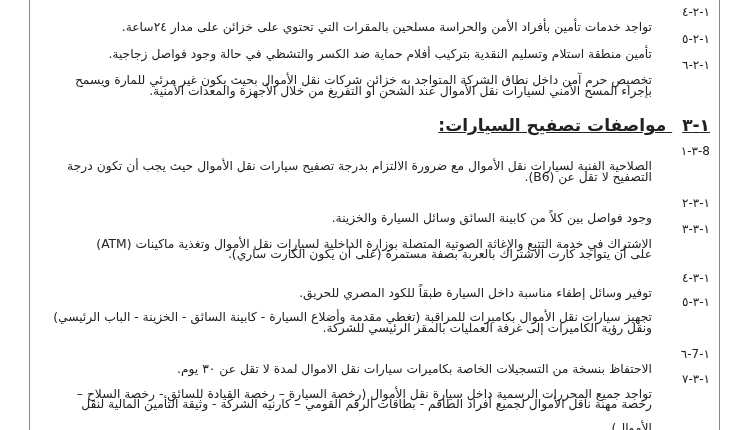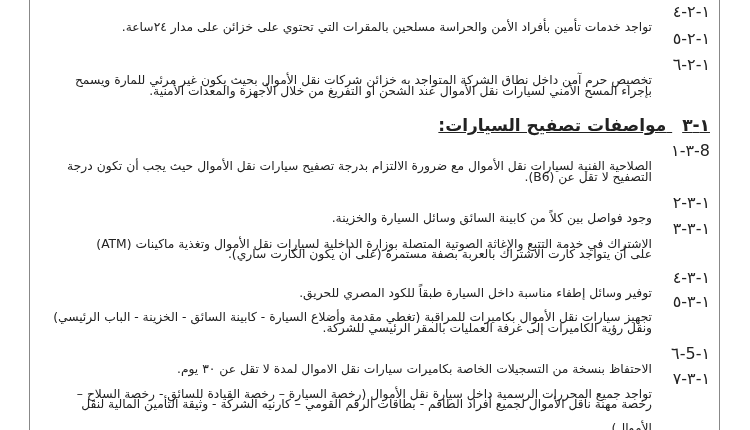--- a/index.html
+++ b/index.html
@@ -3,21 +3,21 @@
 <meta charset="utf-8">
 <style>
   html, body { margin:0; padding:0; background:#ffffff; }
   body { width:750px; height:430px; overflow:hidden; position:relative;
          font-family:"DejaVu Sans", "Liberation Sans", sans-serif; color:#222; }
   .page { position:absolute; left:0; top:0; width:750px; height:430px; background:#fff; }
   .border-left { position:absolute; left:29px; top:0; width:1px; height:430px; background:#888; }
   .border-right { position:absolute; left:719px; top:0; width:1px; height:430px; background:#888; }
   .content { position:absolute; left:40px; right:40px; top:0; direction:rtl; }
   .line { position:absolute; right:0; white-space:nowrap; font-size:12.3px; line-height:16px; height:16px; }
-  .num { position:absolute; right:0; width:48px; text-align:right; font-size:16px; }
+  .num { position:absolute; right:0; width:48px; text-align:right; font-size:12px; }
   .txt { position:absolute; right:58px; text-align:right;margin-top:15px; }
   .cont { position:absolute; right:58px; text-align:left; }
   .heading { position:absolute; right:0; white-space:nowrap; font-size:17px; font-weight:bold;
              text-decoration:underline; line-height:16px; }
   .heading .hnum { margin-left:10px; }
 </style>
 </head>
 <body>
 
 <div class="page">
@@ -26,20 +26,21 @@
 
   <div class="content">
 
     <div class="line" style="top:4px; width:670px;">
       <span class="num">١-٢-٤</span>
       <span class="txt">تواجد خدمات تأمين بأفراد الأمن والحراسة مسلحين بالمقرات التي تحتوي على خزائن على مدار ٢٤ساعة.</span>
     </div>
 
     <div class="line" style="top:31px; width:670px;">
       <span class="num">١-٢-٥</span>
+      <span class="txt">تأمين منطقة استلام وتسليم النقدية بتركيب أفلام حماية ضد الكسر والتشظي في حالة وجود فواصل زجاجية.</span>
     </div>
 
     <div class="line" style="top:57px; width:670px;">
       <span class="num">١-٢-٦</span>
       <span class="txt">تخصيص حرم آمن داخل نطاق الشركة المتواجد به خزائن شركات نقل الأموال بحيث يكون غير مرئي للمارة ويسمح</span>
     </div>
     <div class="line" style="top:83px; width:670px;">
       <span class="cont">بإجراء المسح الأمني لسيارات نقل الأموال عند الشحن او التفريغ من خلال الأجهزة والمعدات الأمنية.</span>
     </div>
 
@@ -76,21 +77,21 @@
 
     <div class="line" style="top:294px; width:670px;">
       <span class="num">١-٣-٥</span>
       <span class="txt">تجهيز سيارات نقل الأموال بكاميرات للمراقبة (تغطي مقدمة وأضلاع السيارة - كابينة السائق - الخزينة - الباب الرئيسي)</span>
     </div>
     <div class="line" style="top:320px; width:670px;">
       <span class="cont">ونقل رؤية الكاميرات إلى غرفة العمليات بالمقر الرئيسي للشركة.</span>
     </div>
 
     <div class="line" style="top:346px; width:670px;">
-      <span class="num">١-5-٦</span>
+      <span class="num">١-7-٦</span>
       <span class="txt">الاحتفاظ بنسخة من التسجيلات الخاصة بكاميرات سيارات نقل الاموال لمدة لا تقل عن ٣٠ يوم.</span>
     </div>
 
     <div class="line" style="top:371px; width:670px;">
       <span class="num">١-٣-٧</span>
       <span class="txt">تواجد جميع المحررات الرسمية داخل سيارة نقل الأموال (رخصة السيارة – رخصة القيادة للسائق - رخصة السلاح –</span>
     </div>
     <div class="line" style="top:396px; width:670px;">
       <span class="cont">رخصة مهنة ناقل الأموال لجميع أفراد الطاقم - بطاقات الرقم القومي – كارنيه الشركة - وثيقة التأمين المالية لنقل</span>
     </div>

